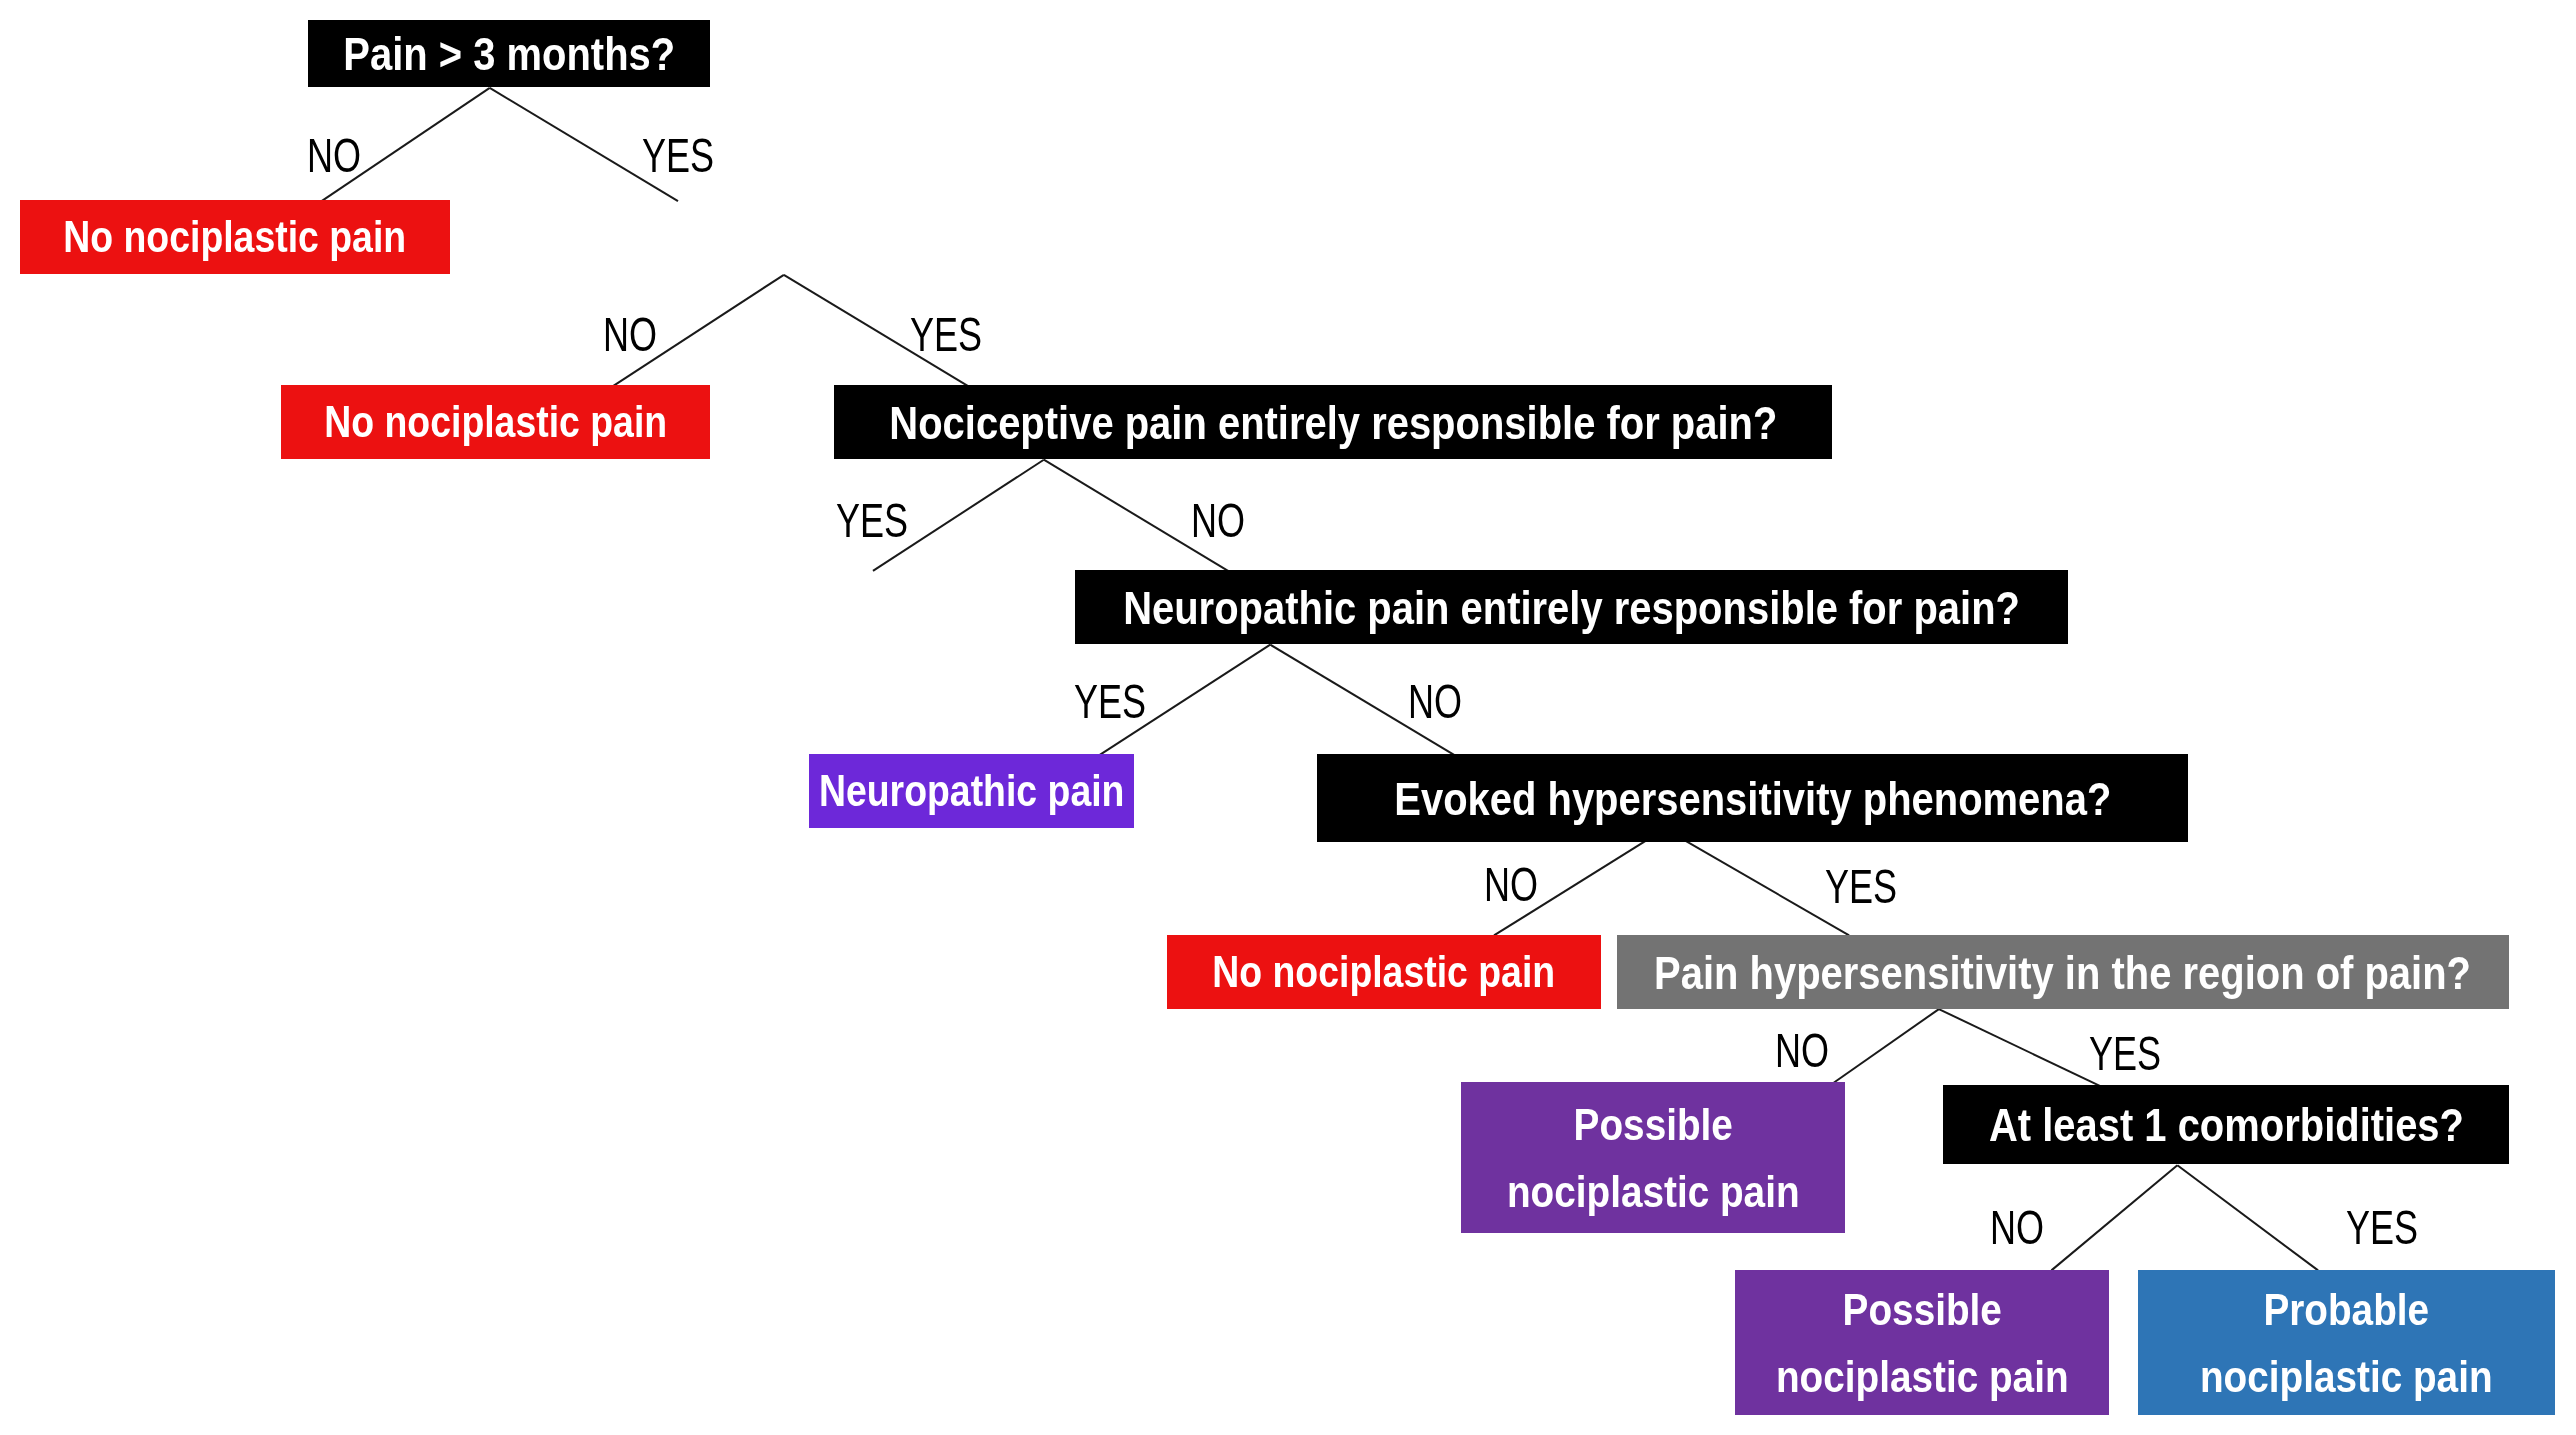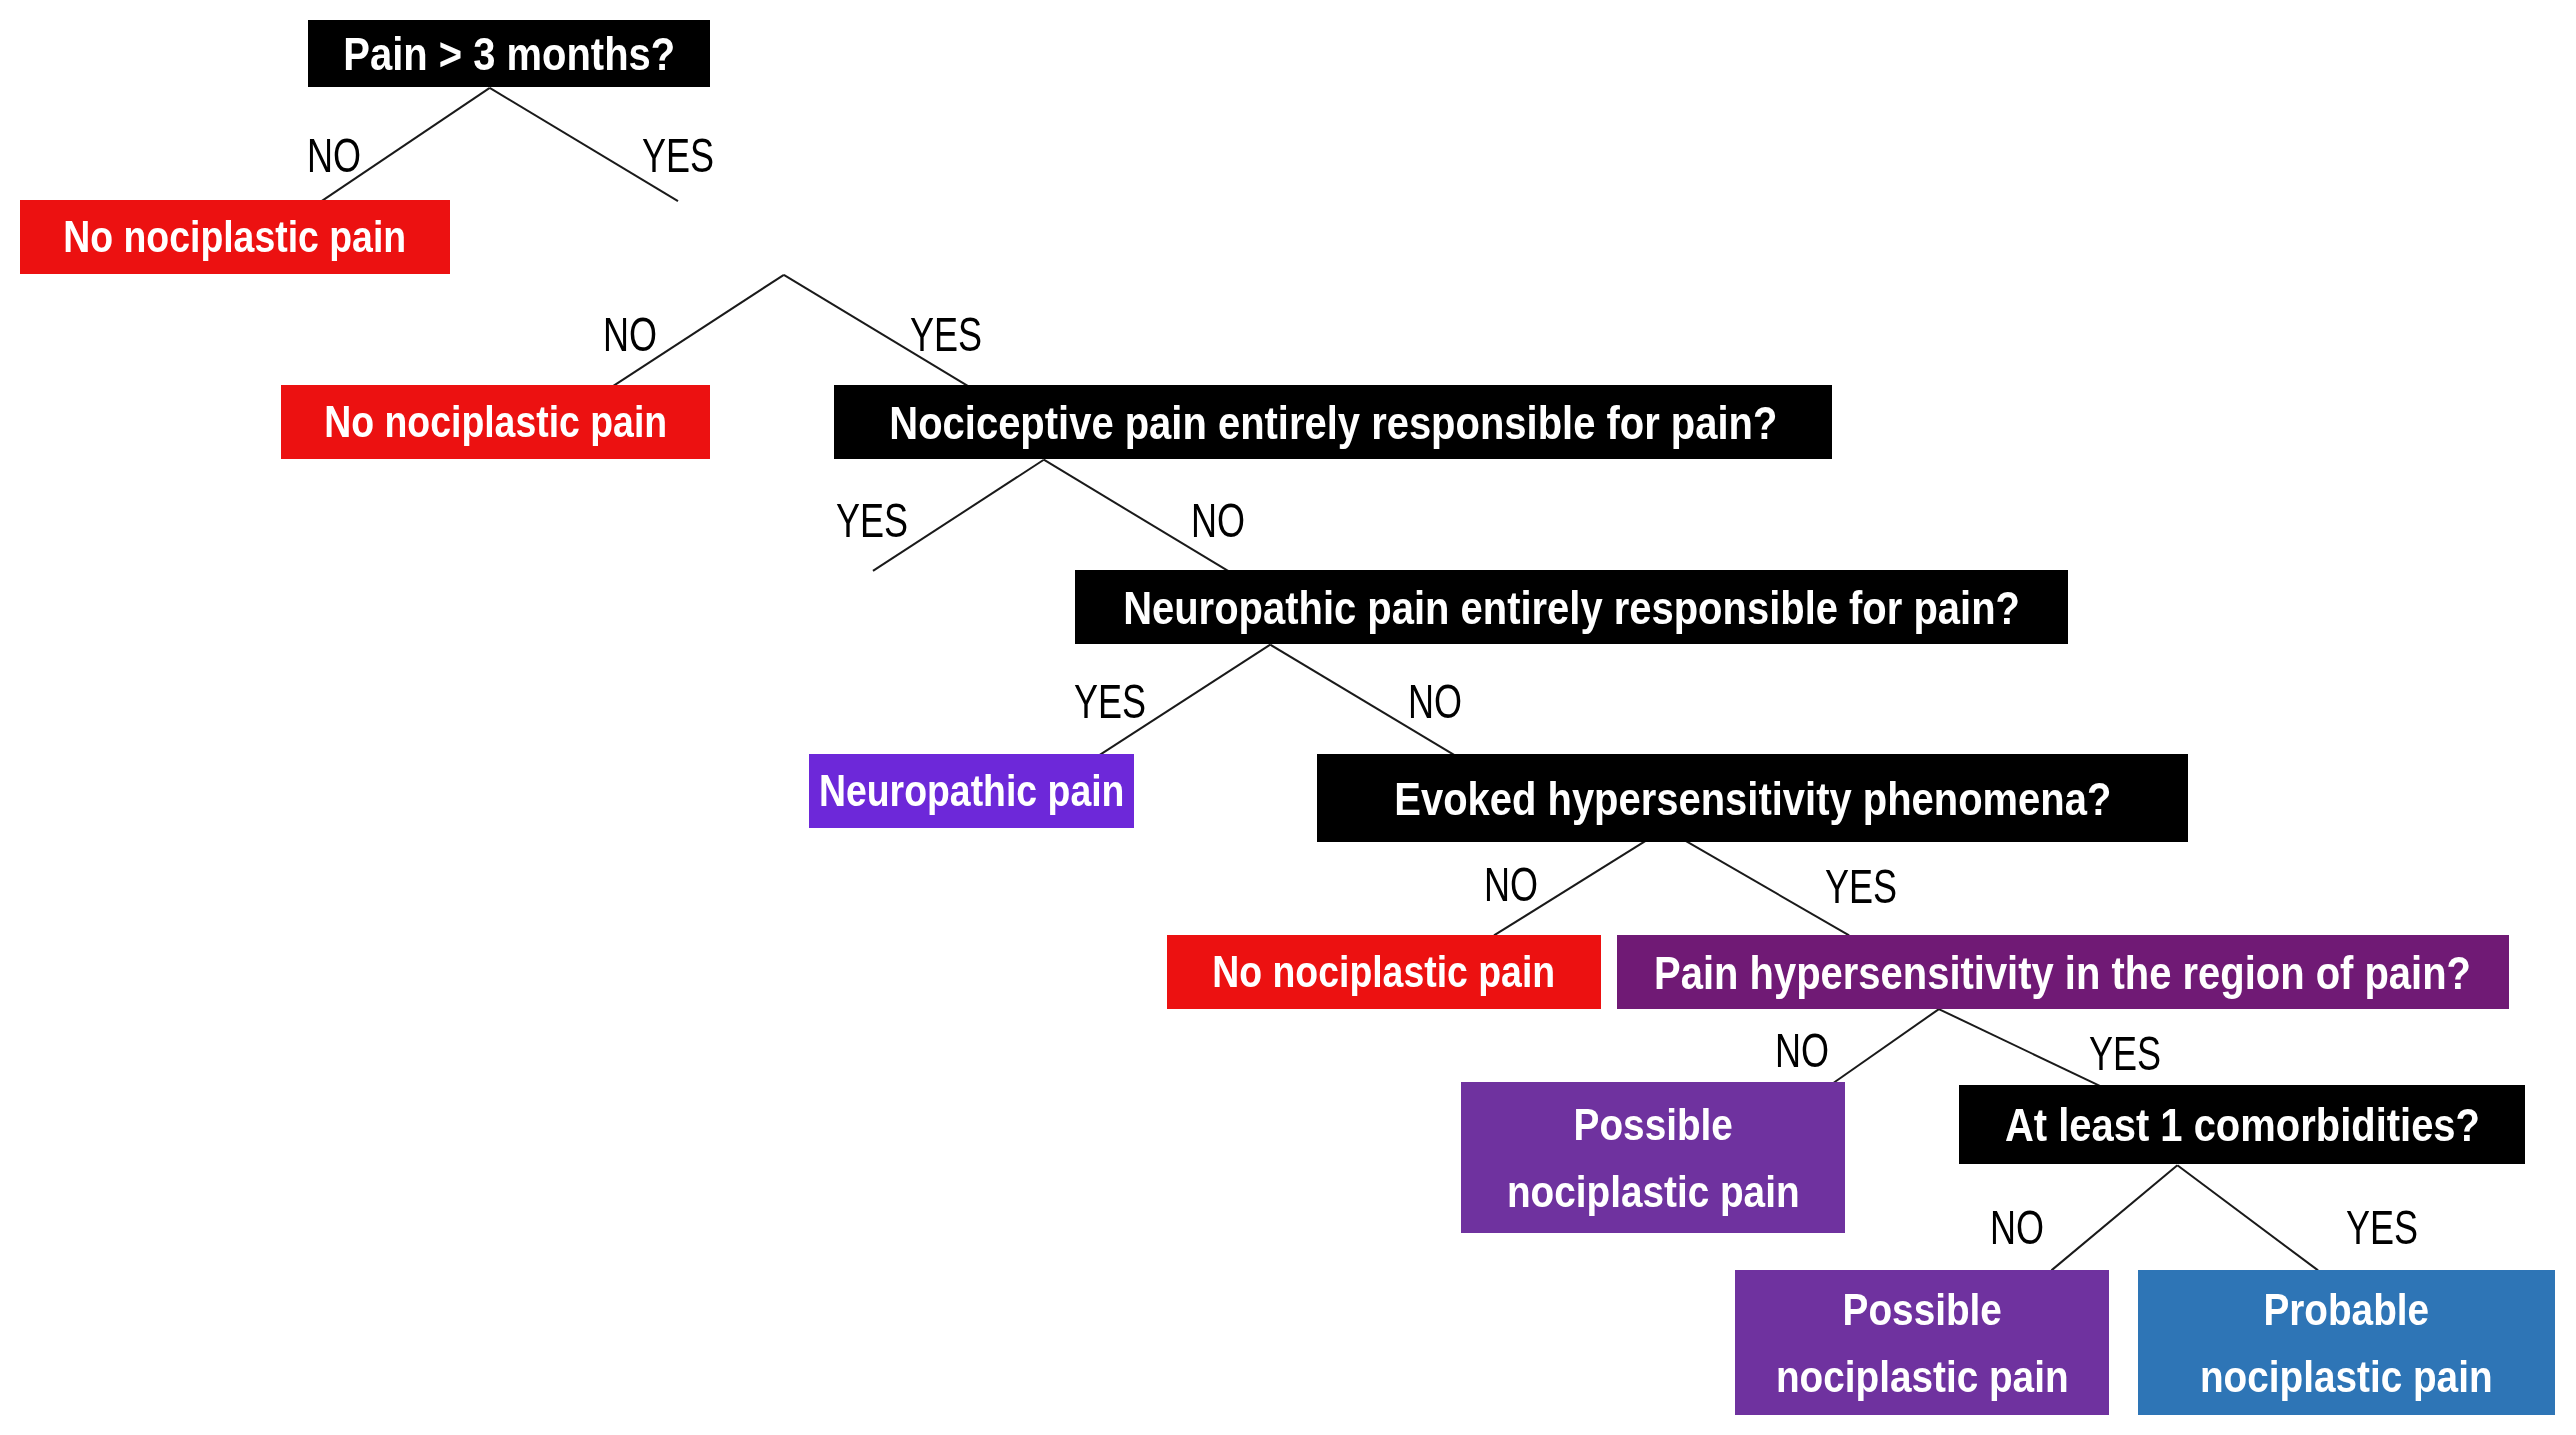--- a/index.html
+++ b/index.html
@@ -65,25 +65,25 @@
   </div>
 
   <div class="node q" style="left: 1075px; top: 570px; width: 993px; height: 74px; background-color: rgb(0, 0, 0);">
     <span class="cond">Neuropathic pain entirely responsible for pain?</span>
   </div>
 
   <div class="node q" style="left: 1317px; top: 754px; width: 871px; height: 88px; background-color: rgb(0, 0, 0);">
     <span class="cond">Evoked hypersensitivity phenomena?</span>
   </div>
 
-  <div class="node q" style="left: 1617px; top: 935px; width: 892px; height: 74px; background-color: #701a75;">
+  <div class="node q" style="left: 1617px; top: 935px; width: 892px; height: 74px; background-color: #737373;">
     <span class="cond">Pain hypersensitivity in the region of pain?</span>
   </div>
 
-  <div class="node q" style="left: 1943px; top: 1085px; width: 566px; height: 79px; background-color: rgb(0, 0, 0); margin-left: 16px;">
+  <div class="node q" style="left: 1943px; top: 1085px; width: 566px; height: 79px; background-color: rgb(0, 0, 0);">
     <span class="cond">At least 1 comorbidities?</span>
   </div>
 
   <div class="node out" style="left: 20px; top: 200px; width: 430px; height: 74px; background-color: rgb(236, 17, 17);">
     <span class="cond">No nociplastic pain</span>
   </div>
 
   <div class="node out" style="left: 281px; top: 385px; width: 429px; height: 74px; background-color: rgb(236, 17, 17);">
     <span class="cond">No nociplastic pain</span>
   </div>

